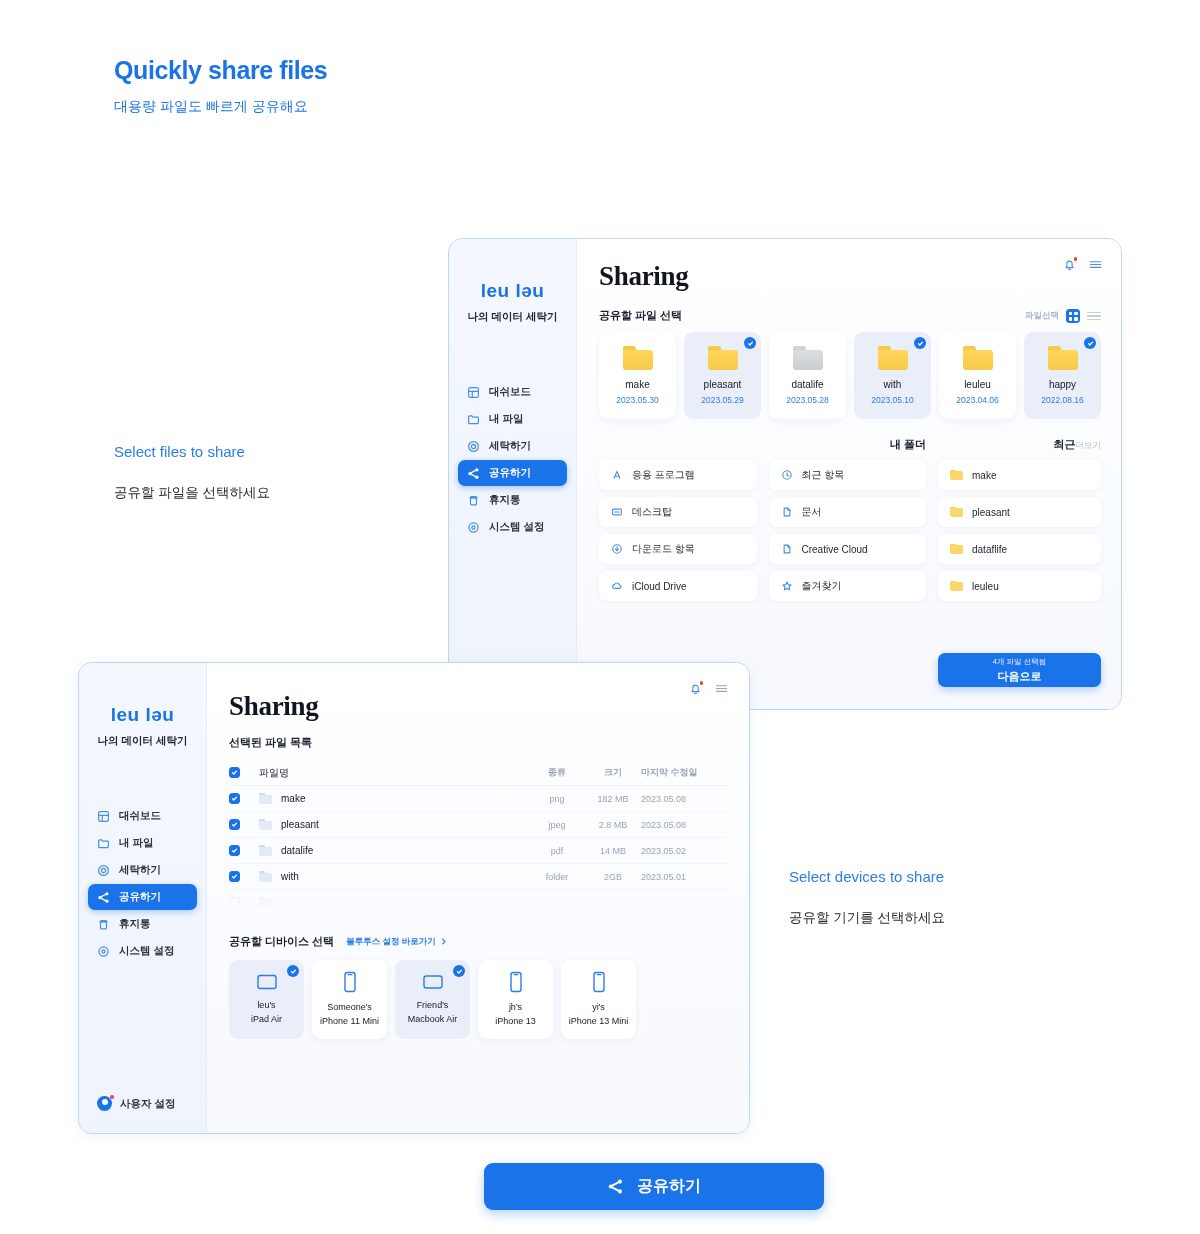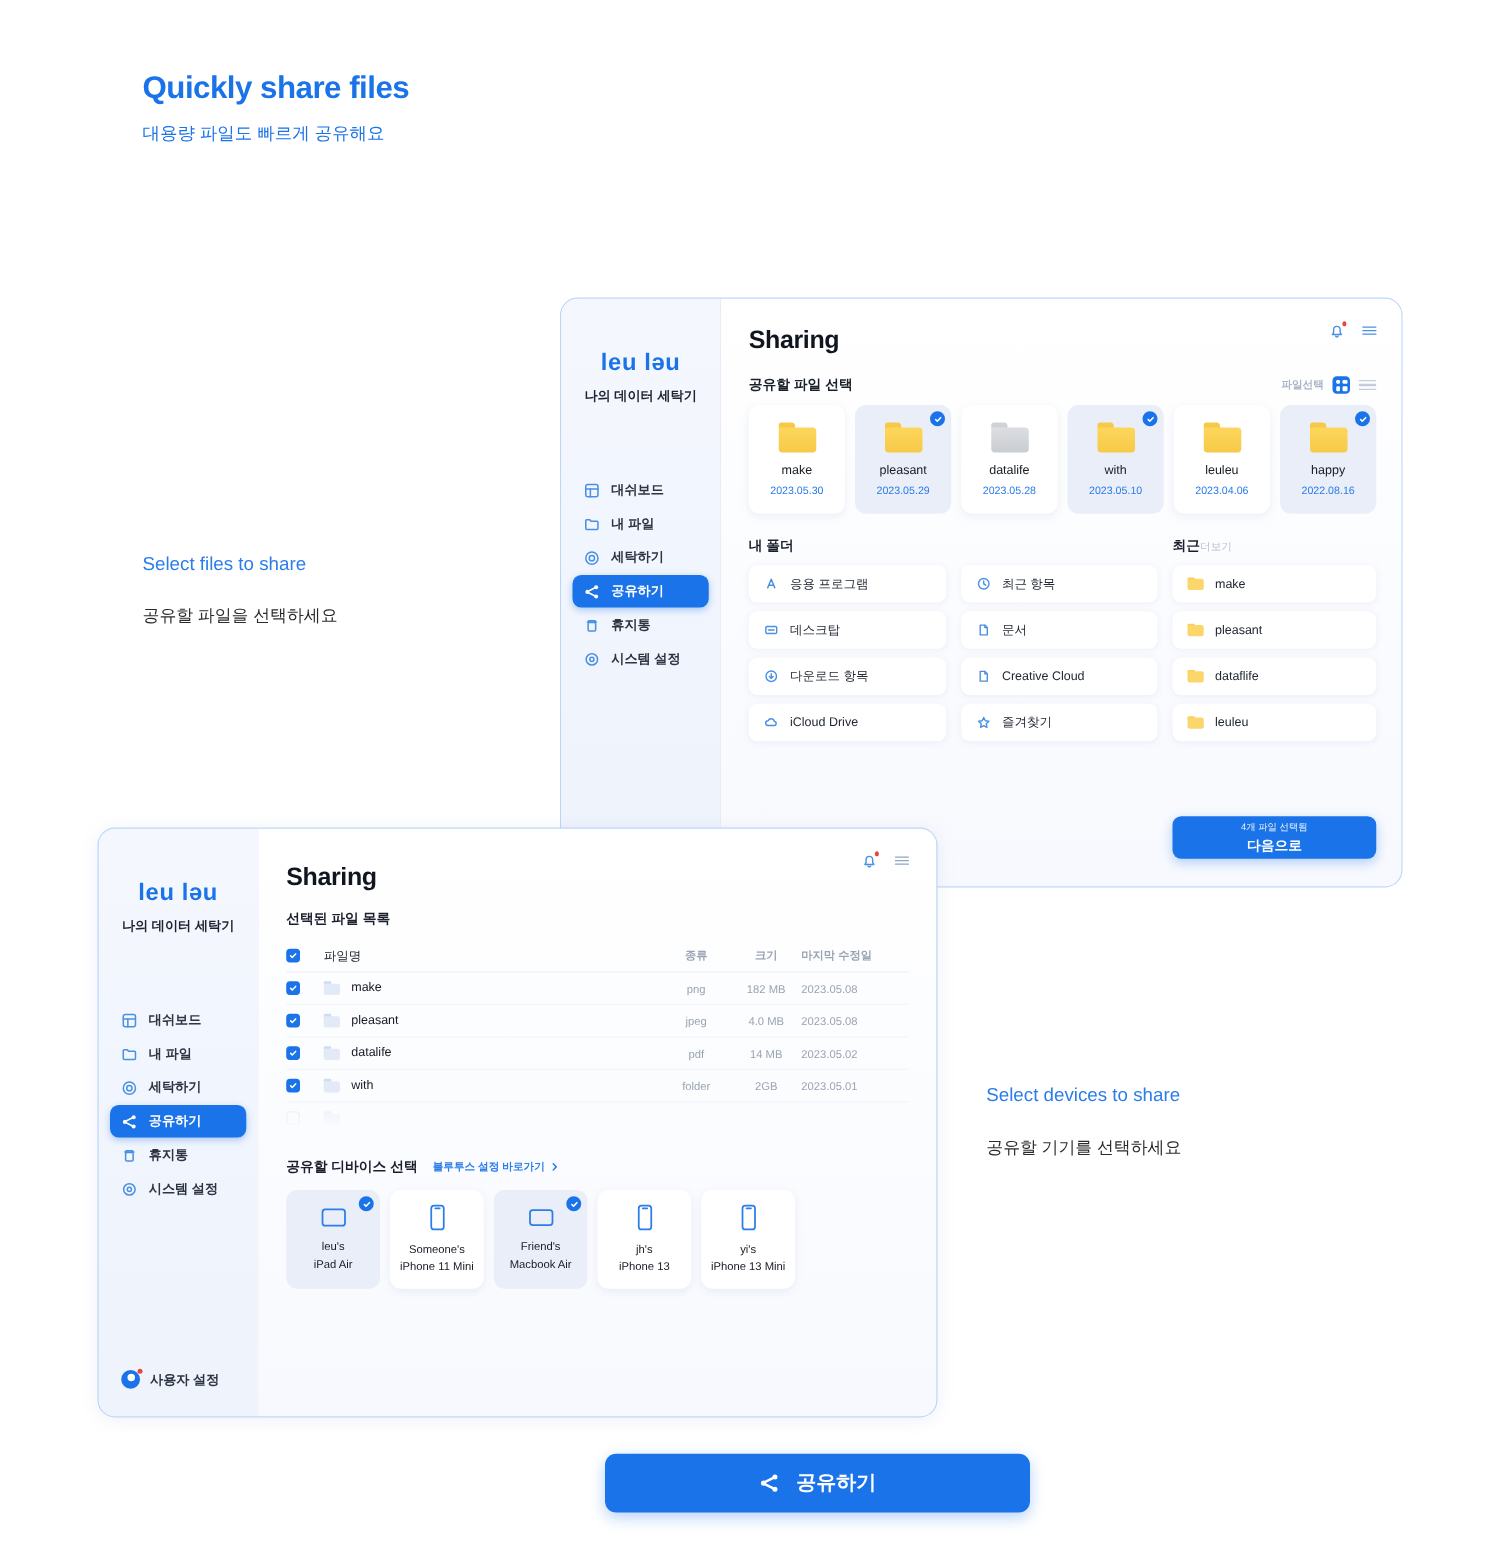--- a/index.html
+++ b/index.html
@@ -95,21 +95,21 @@
           background: linear-gradient(180deg,#ffffff 0%, #f7f9fe 100%); }
   .topicons {
     position: absolute; right: 20px; top: 18px;
     display: flex; align-items: center; gap: 11px;
   }
   .iconbtn { width: 15px; height: 15px; position: relative; }
   .badge-dot {
     position: absolute; right: 0px; top: 0px; width: 3.5px; height: 3.5px;
     border-radius: 50%; background: #e8453c;
   }
-  h2.title { font-size: 20px; font-weight: 700; color: #10151f; letter-spacing: -0.3px; }
+  h2.title { font-size: 27px; font-weight: 700; color: #10151f; letter-spacing: -0.3px; font-family: Liberation Serif, serif; }
 
   .section-label { font-size: 11px; font-weight: 700; color: #1a1f2b; }
 
   .files-head {
     display: flex; align-items: flex-end; justify-content: space-between;
     margin-top: 16px;
   }
   .viewtoggle { display: flex; align-items: center; gap: 7px; }
   .viewtoggle .lbl { font-size: 8.5px; color: #aab4c6; font-weight: 600; }
   .vt {
@@ -150,21 +150,21 @@
     border-radius: 50%; background: #1a73e8;
     display: flex; align-items: center; justify-content: center;
   }
   .check svg { width: 7px; height: 7px; }
   .check path { stroke: #fff; stroke-width: 2.2; fill: none; stroke-linecap: round; stroke-linejoin: round; }
 
   
   .lists { display: flex; gap: 12px; margin-top: 18px; }
   .col { flex: 1; }
   .col.recent { flex: 0 0 163px; }
-  .col-head { display: flex; align-items: baseline; justify-content: flex-start; }
+  .col-head { display: flex; align-items: baseline; justify-content: flex-end; }
   .more { font-size: 8.5px; color: #b4bdcc; }
   .two { display: flex; gap: 12px; margin-top: 8px; }
   .listcol { flex: 1; display: flex; flex-direction: column; gap: 7px; }
   .lrow {
     height: 30px; background: #fff; border-radius: 7px;
     display: flex; align-items: center; gap: 9px; padding: 0 12px;
     box-shadow: 0 1px 5px rgba(140,160,200,.12);
     font-size: 10px; color: #222834; font-weight: 500;
   }
   .lrow .ic { width: 12px; height: 12px; flex: 0 0 12px; }
@@ -667,21 +667,21 @@
               </span>
             </span>
           <span class="c-name">
             <span class="bluefolder">
                 <span class="t"></span>
                 <span class="b"></span>
               </span>
             <span>pleasant</span>
           </span>
           <span class="c-type">jpeg</span>
-          <span class="c-size">4.0 MB</span>
+          <span class="c-size">2.8 MB</span>
           <span class="c-mod">2023.05.08</span>
         </div>
 
         <div class="trow">
           <span class="c-check">
               <span class="cb on">
                 <svg viewBox="0 0 12 12">
                   <path d="M2.6 6.2l2.2 2.3 4.6-4.8"></path>
                 </svg>
               </span>

